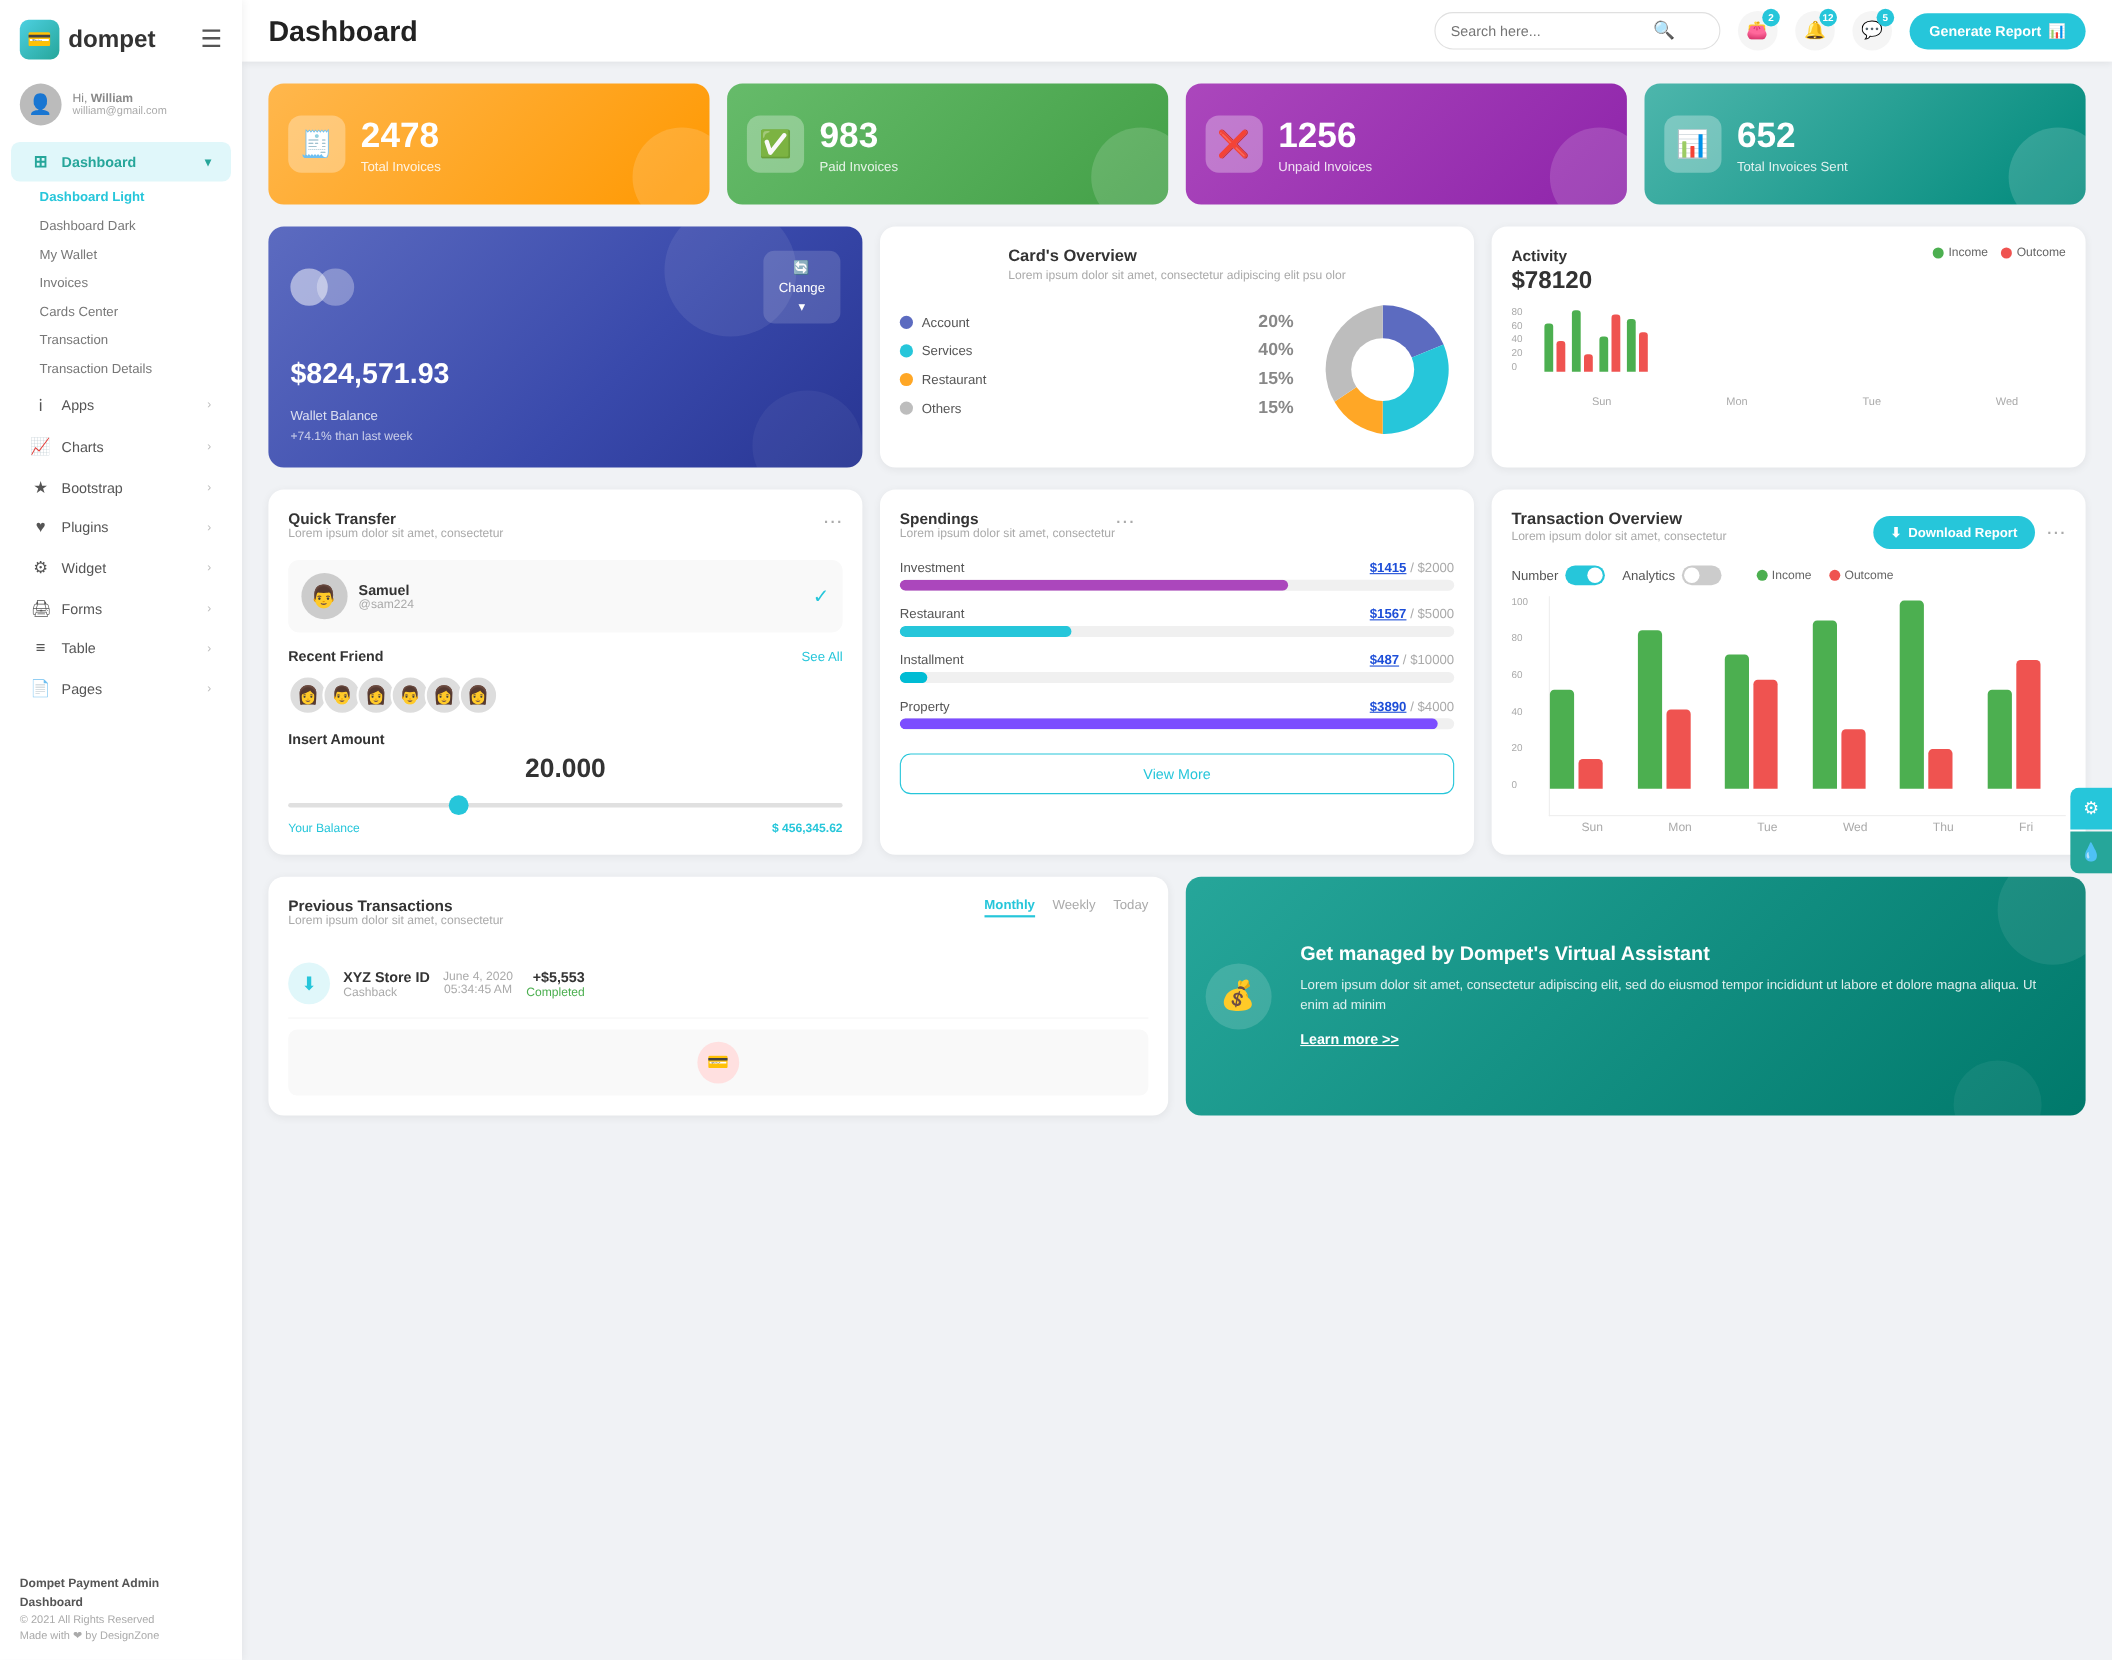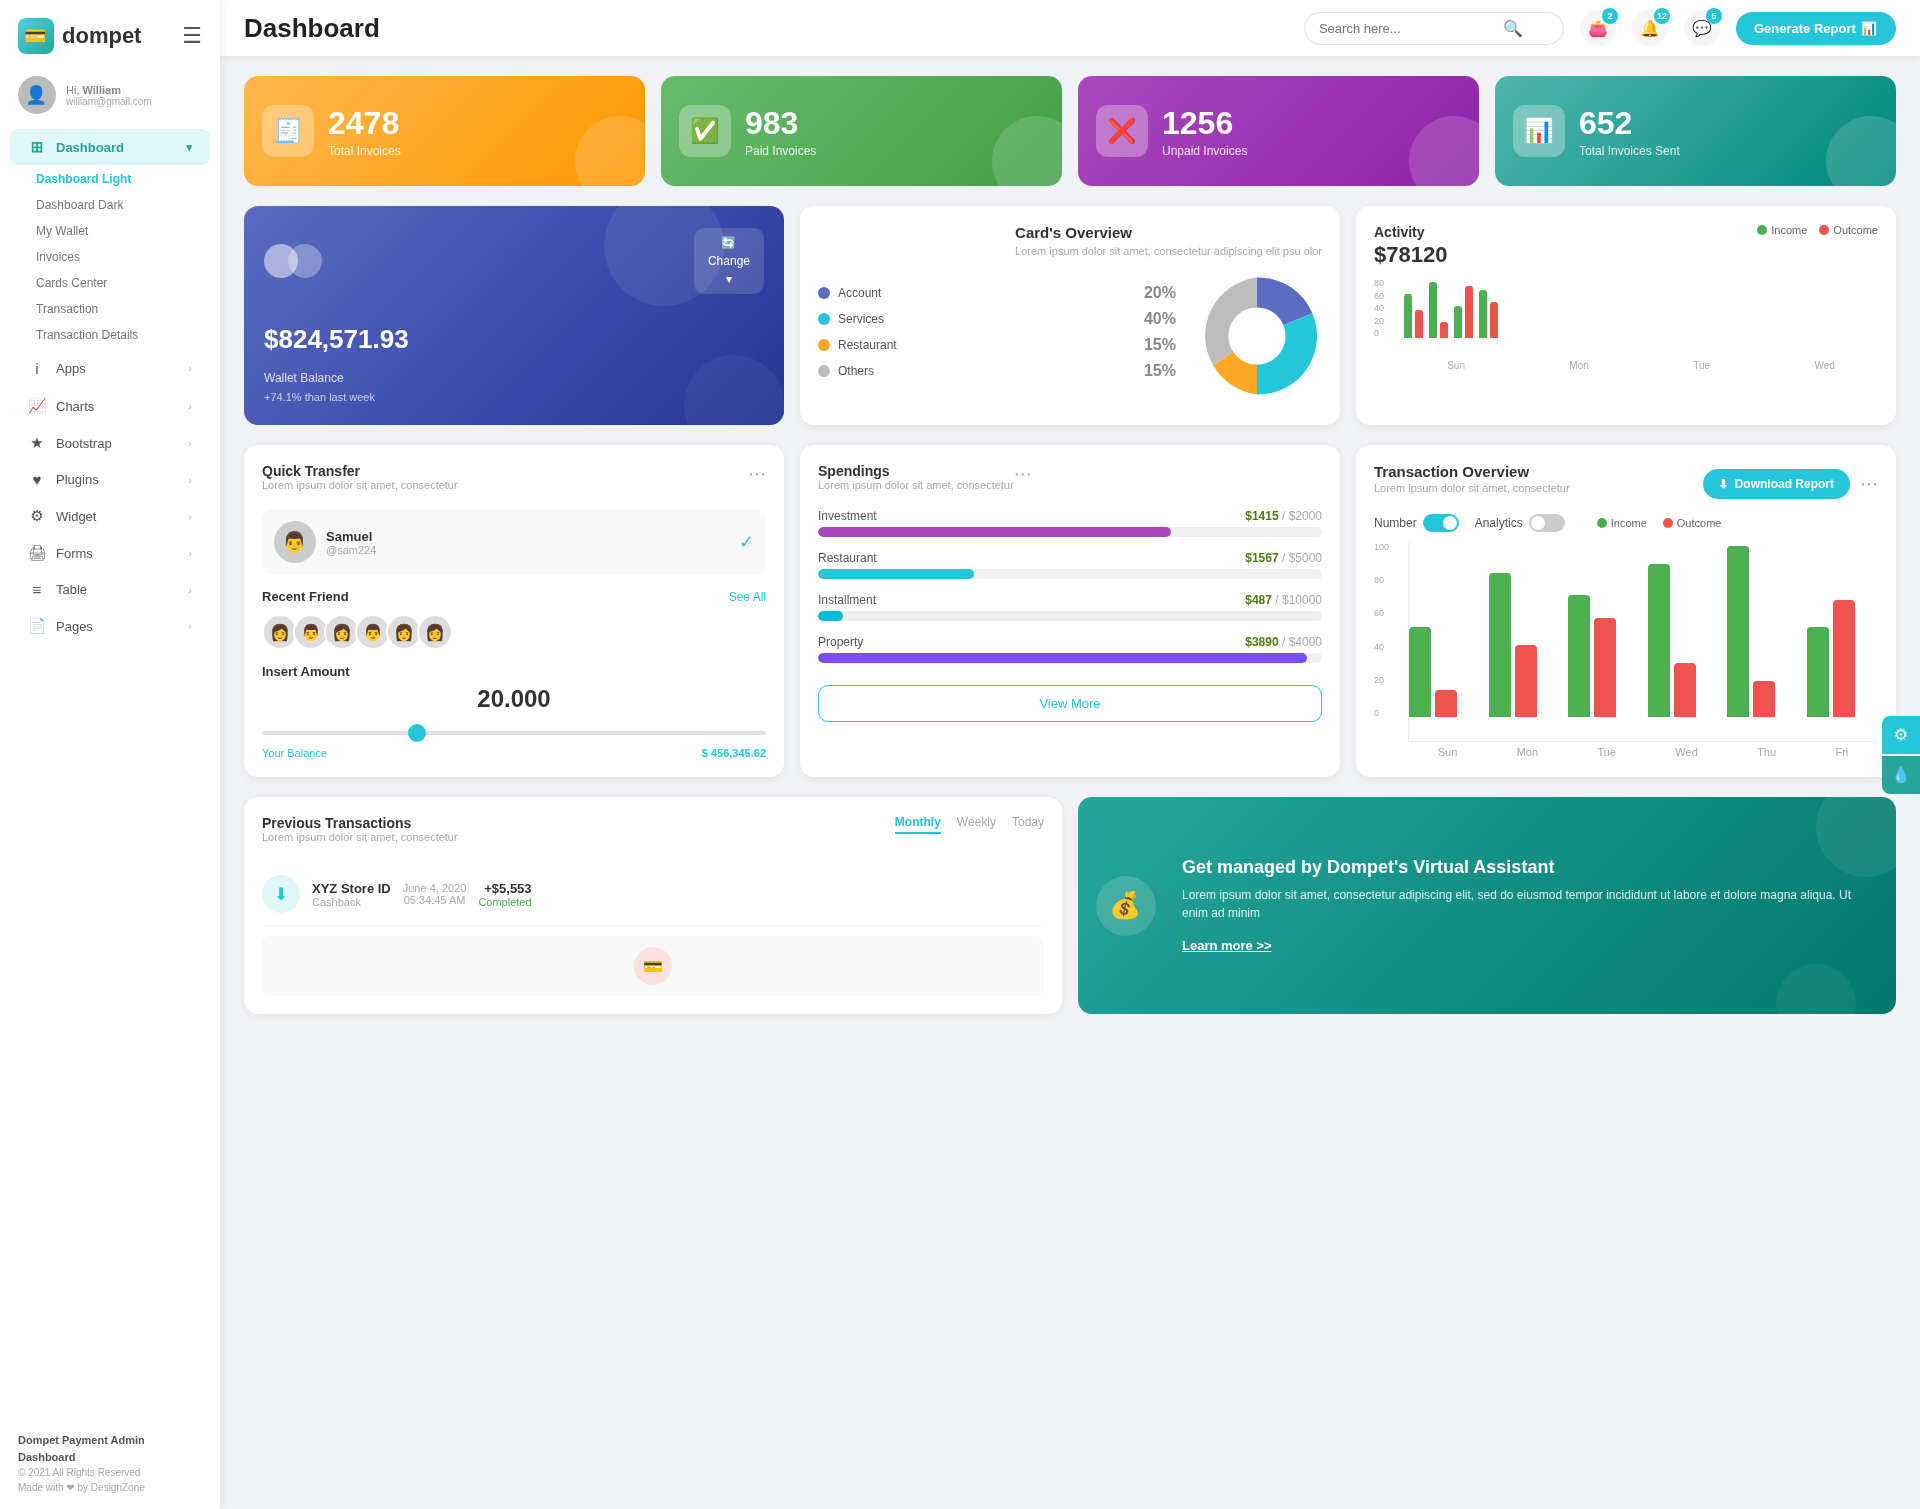--- a/index.html
+++ b/index.html
@@ -198,21 +198,21 @@
     .transfer-btn {
       width: 100%; background: linear-gradient(90deg, #26c6da, #00bcd4); color: #fff; border: none;
       border-radius: 10px; padding: 13px; font-size: 13px; font-weight: 700; cursor: pointer; letter-spacing: 1px;
     }
 
     
     .sp-title { font-size: 14px; font-weight: 700; color: #333; }
     .sp-sub { font-size: 11px; color: #aaa; margin-bottom: 14px; }
     .sp-item { margin-bottom: 14px; }
     .sp-item-header { display: flex; justify-content: space-between; font-size: 12px; color: #555; margin-bottom: 4px; }
-    .sp-amount-val { font-weight: 600; color: #4d7c0f; }
+    .sp-amount-val { font-weight: 600; color: #1d4ed8; text-decoration: underline; }
     .sp-amount-max { color: #aaa; }
     .sp-bar-bg { height: 10px; border-radius: 5px; background: #f0f0f0; overflow: hidden; }
     .sp-bar-fill { height: 100%; border-radius: 5px; }
     .view-more-btn {
       width: 100%; border: 1.5px solid #26c6da; color: #26c6da; background: transparent;
       border-radius: 10px; padding: 10px; font-size: 13px; cursor: pointer; margin-top: 8px;
     }
 
     
     .to-title { font-size: 15px; font-weight: 700; color: #333; margin-bottom: 2px; }
@@ -285,21 +285,21 @@
       display: flex; flex-direction: column; gap: 2px; z-index: 100;
     }
     .rf-btn {
       width: 38px; height: 38px; background: #26c6da; color: #fff; border: none;
       display: flex; align-items: center; justify-content: center; cursor: pointer; font-size: 16px;
     }
     .rf-btn:first-child { border-radius: 8px 0 0 0; }
     .rf-btn:last-child { border-radius: 0 0 0 8px; background: #26a69a; }
 
     .dots-menu { cursor: pointer; color: #aaa; font-size: 18px; }
-    .card-header-row { display: flex; justify-content: flex-end; align-items: flex-start; }
+    .card-header-row { display: flex; justify-content: center; align-items: flex-start; }
     .overview-chart-row { display: flex; gap: 16px; align-items: center; }
   </style>
 </head>
 <body>
 
 <div id="sidebar">
   <div class="sidebar-logo">
     <div class="logo-icon">💳</div>
     <span class="logo-text">dompet</span>
     <div style="flex:1"></div>

